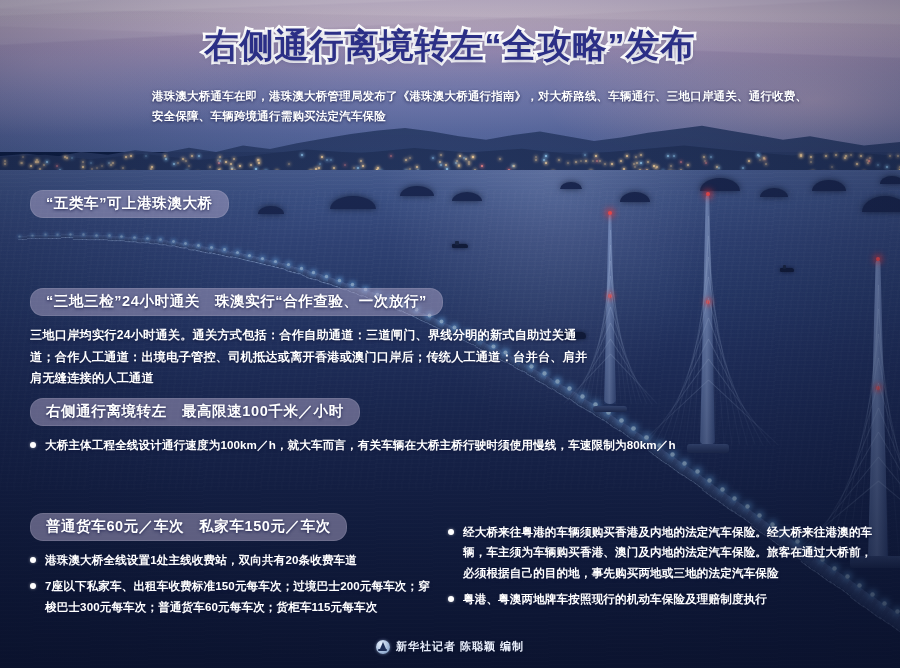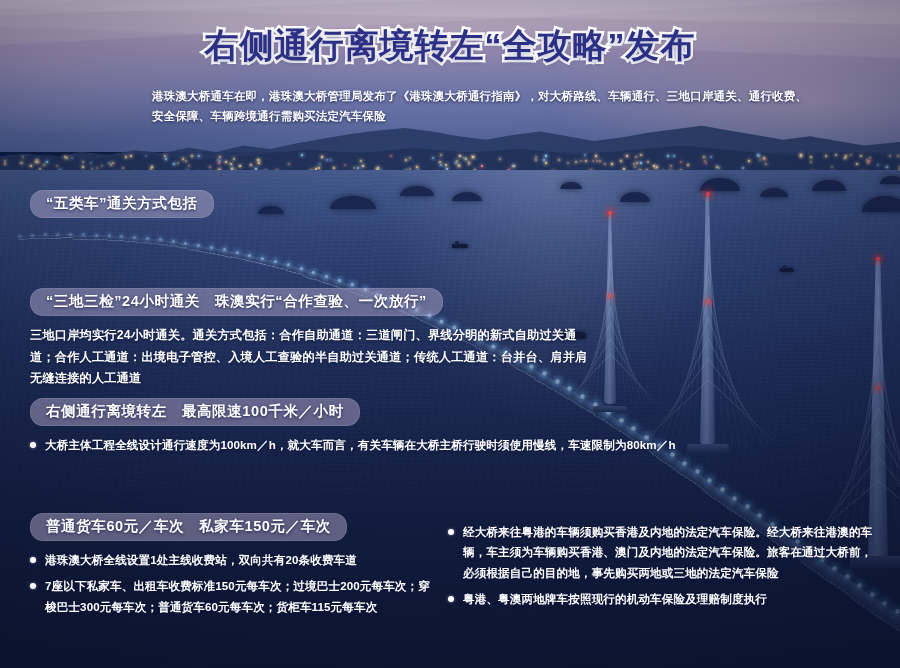--- a/index.html
+++ b/index.html
@@ -1034,27 +1034,27 @@
 
   <div class="content">
 
     <div class="title-wrap">
       <h1 class="main-title">右侧通行离境转左“全攻略”发布</h1>
     </div>
 
     <div class="subtitle">港珠澳大桥通车在即，港珠澳大桥管理局发布了《港珠澳大桥通行指南》，对大桥路线、车辆通行、三地口岸通关、通行收费、安全保障、车辆跨境通行需购买法定汽车保险</div>
 
     <div class="sec" id="sec-1">
-      <div class="sec-head">“五类车”通关方式包括</div>
+      <div class="sec-head">“五类车”可上港珠澳大桥</div>
     </div>
 
     <div class="sec" id="sec-2">
       <div class="sec-head">“三地三检”24小时通关　珠澳实行“合作查验、一次放行”</div>
       <div class="sec-body">
-        <p>三地口岸均实行24小时通关。通关方式包括：合作自助通道：三道闸门、界线分明的新式自助过关通道；合作人工通道：出境电子管控、入境人工查验的半自助过关通道；传统人工通道：台并台、肩并肩无缝连接的人工通道</p>
+        <p>三地口岸均实行24小时通关。通关方式包括：合作自助通道：三道闸门、界线分明的新式自助过关通道；合作人工通道：出境电子管控、司机抵达或离开香港或澳门口岸后；传统人工通道：台并台、肩并肩无缝连接的人工通道</p>
       </div>
     </div>
 
     <div class="sec" id="sec-3">
       <div class="sec-head">右侧通行离境转左　最高限速100千米／小时</div>
       <div class="sec-body">
         <ul class="bul">
           <li>大桥主体工程全线设计通行速度为100km／h，就大车而言，有关车辆在大桥主桥行驶时须使用慢线，车速限制为80km／h</li>
         </ul>
       </div>
@@ -1072,15 +1072,19 @@
 
     <div class="sec" id="sec-5">
       <div class="sec-body">
         <ul class="bul">
           <li>经大桥来往粤港的车辆须购买香港及内地的法定汽车保险。经大桥来往港澳的车辆，车主须为车辆购买香港、澳门及内地的法定汽车保险。旅客在通过大桥前，必须根据自己的目的地，事先购买两地或三地的法定汽车保险</li>
           <li>粤港、粤澳两地牌车按照现行的机动车保险及理赔制度执行</li>
         </ul>
       </div>
     </div>
 
+    <div class="credit">
+      <span class="credit-logo"></span>
+      <span class="credit-text">新华社记者 陈聪颖 编制</span>
+    </div>
 
   </div>
 </div>
 
 </body></html>

